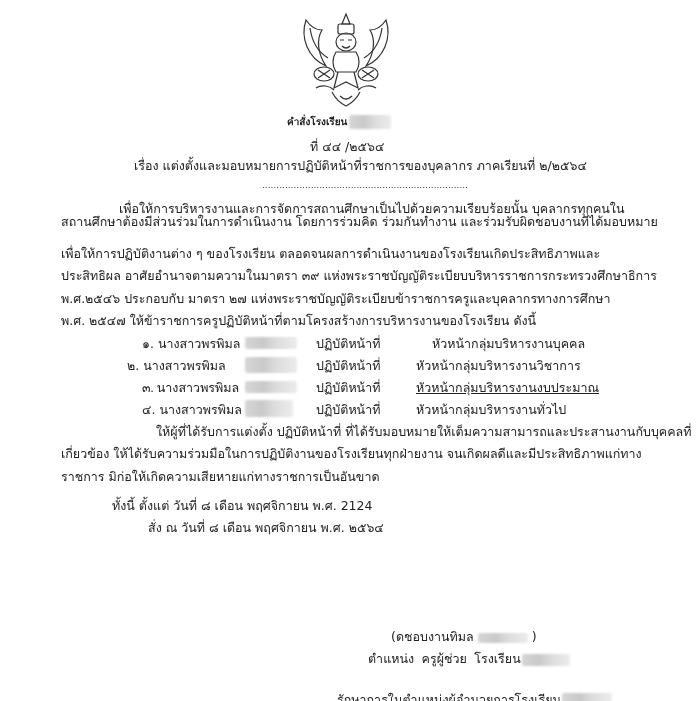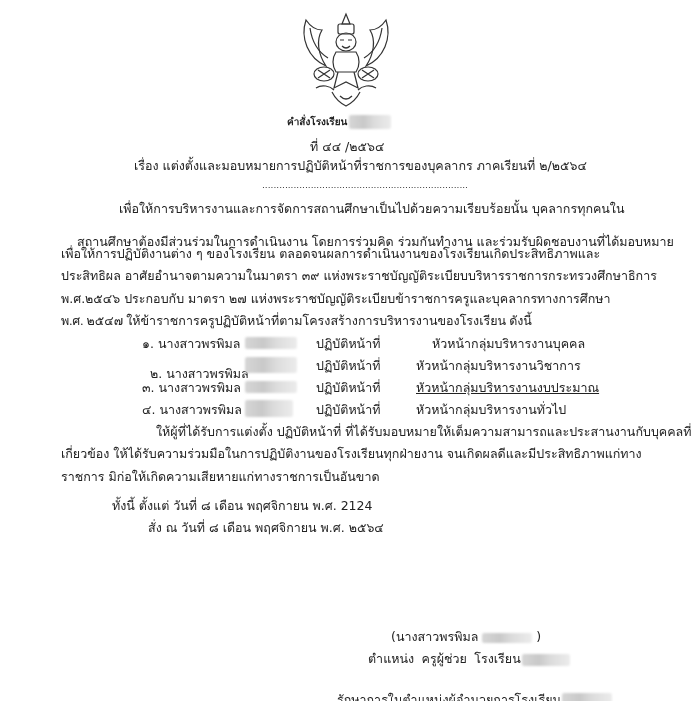--- a/index.html
+++ b/index.html
@@ -45,44 +45,44 @@
 </svg>
 
 <div class="abs title" style="left:287px; top:114px;">
   <span>คำสั่งโรงเรียน</span><span class="blur" style="width:42px;height:14px;margin-left:2px;"></span>
 </div>
 <div class="abs" style="left:310px; top:137px;">ที่  ๔๔ /๒๕๖๔</div>
 <div class="abs" style="left:134px; top:156px;">เรื่อง  แต่งตั้งและมอบหมายการปฏิบัติหน้าที่ราชการของบุคลากร ภาคเรียนที่ ๒/๒๕๖๔</div>
 <div class="abs dots" style="left:262px; top:180px;">........................................................................</div>
 
 <div class="line" style="left:112px; top:199px;margin-left:7px;">เพื่อให้การบริหารงานและการจัดการสถานศึกษาเป็นไปด้วยความเรียบร้อยนั้น บุคลากรทุกคนใน</div>
-<div class="line" style="top:232px;margin-left:16px;">สถานศึกษาต้องมีส่วนร่วมในการดำเนินงาน โดยการร่วมคิด ร่วมกันทำงาน และร่วมรับผิดชอบงานที่ได้มอบหมาย</div>
+<div class="line" style="top:212px;">สถานศึกษาต้องมีส่วนร่วมในการดำเนินงาน โดยการร่วมคิด ร่วมกันทำงาน และร่วมรับผิดชอบงานที่ได้มอบหมาย</div>
 <div class="line" style="top:244px;">เพื่อให้การปฏิบัติงานต่าง ๆ ของโรงเรียน ตลอดจนผลการดำเนินงานของโรงเรียนเกิดประสิทธิภาพและ</div>
 <div class="line" style="top:266px;">ประสิทธิผล อาศัยอำนาจตามความในมาตรา ๓๙ แห่งพระราชบัญญัติระเบียบบริหารราชการกระทรวงศึกษาธิการ</div>
 <div class="line" style="top:289px;">พ.ศ.๒๕๔๖ ประกอบกับ มาตรา ๒๗ แห่งพระราชบัญญัติระเบียบข้าราชการครูและบุคลากรทางการศึกษา</div>
-<div class="line" style="top:311px;font-family:Liberation Serif, serif;">พ.ศ. ๒๕๔๗ ให้ข้าราชการครูปฏิบัติหน้าที่ตามโครงสร้างการบริหารงานของโรงเรียน ดังนี้</div>
+<div class="line" style="top:311px;">พ.ศ. ๒๕๔๗ ให้ข้าราชการครูปฏิบัติหน้าที่ตามโครงสร้างการบริหารงานของโรงเรียน ดังนี้</div>
 
 <div>
   <div class="abs" style="left:142px; top:334px;">
     <span>๑.</span>
     <span>นางสาวพรพิมล</span>
   </div>
   <span class="abs blur" style="left:245px; top:337px; width:52px; height:12px;"></span>
   <div class="abs" style="left:316px; top:334px;">ปฏิบัติหน้าที่</div>
   <div class="abs" style="left:432px; top:334px;">หัวหน้ากลุ่มบริหารงานบุคคล</div>
 
-  <div class="abs" style="left:150px; top:356px;margin-top:8px;">
+  <div class="abs" style="left:127px; top:356px;">
     <span>๒.</span>
     <span>นางสาวพรพิมล</span>
   </div>
   <span class="abs blur" style="left:245px; top:357px; width:52px; height:16px;"></span>
   <div class="abs" style="left:316px; top:356px;">ปฏิบัติหน้าที่</div>
   <div class="abs" style="left:416px; top:356px;">หัวหน้ากลุ่มบริหารงานวิชาการ</div>
 
-  <div class="abs" style="left:142px; top:378px;">
+  <div class="abs" style="left:142px; top:378px;font-family:Liberation Serif, serif;">
     <span>๓.</span>
     <span>นางสาวพรพิมล</span>
   </div>
   <span class="abs blur" style="left:245px; top:381px; width:52px; height:12px;"></span>
   <div class="abs" style="left:316px; top:378px;">ปฏิบัติหน้าที่</div>
   <div class="abs" style="left:416px; top:378px;text-decoration:underline;">หัวหน้ากลุ่มบริหารงานงบประมาณ</div>
 
   <div class="abs" style="left:142px; top:400px;">
     <span>๔.</span>
     <span>นางสาวพรพิมล</span>
@@ -93,20 +93,20 @@
 </div>
 
 <div class="line" style="left:112px; top:422px;margin-left:44px;">ให้ผู้ที่ได้รับการแต่งตั้ง ปฏิบัติหน้าที่ ที่ได้รับมอบหมายให้เต็มความสามารถและประสานงานกับบุคคลที่</div>
 <div class="line" style="top:444px;">เกี่ยวข้อง ให้ได้รับความร่วมมือในการปฏิบัติงานของโรงเรียนทุกฝ่ายงาน จนเกิดผลดีและมีประสิทธิภาพแก่ทาง</div>
 <div class="line" style="top:467px;">ราชการ มิก่อให้เกิดความเสียหายแก่ทางราชการเป็นอันขาด</div>
 
 <div class="abs" style="left:112px; top:496px;">ทั้งนี้  ตั้งแต่  วันที่ ๘ เดือน พฤศจิกายน พ.ศ. 2124</div>
 <div class="abs" style="left:148px; top:518px;">สั่ง  ณ  วันที่ ๘ เดือน พฤศจิกายน พ.ศ. ๒๕๖๔</div>
 
 <div class="abs" style="left:391px; top:627px;">
-  <span>(นางสาวพรพิมล</span><span class="blur" style="width:50px;height:10px;margin:0 4px;"></span><span>)</span>
+  <span>(ดชอบงานทิมล</span><span class="blur" style="width:50px;height:10px;margin:0 4px;"></span><span>)</span>
 </div>
 <div class="abs" style="left:368px; top:649px;font-family:Liberation Mono, monospace;">
   <span>ตำแหน่ง ครูผู้ช่วย โรงเรียน</span><span class="blur" style="width:48px;height:12px;margin-left:1px;"></span>
 </div>
 <div class="abs" style="left:337px; top:672px;margin-top:18px;">
   <span>รักษาการในตำแหน่งผู้อำนวยการโรงเรียน</span><span class="blur" style="width:50px;height:16px;margin-left:1px;"></span>
 </div>
 
 </body></html>

